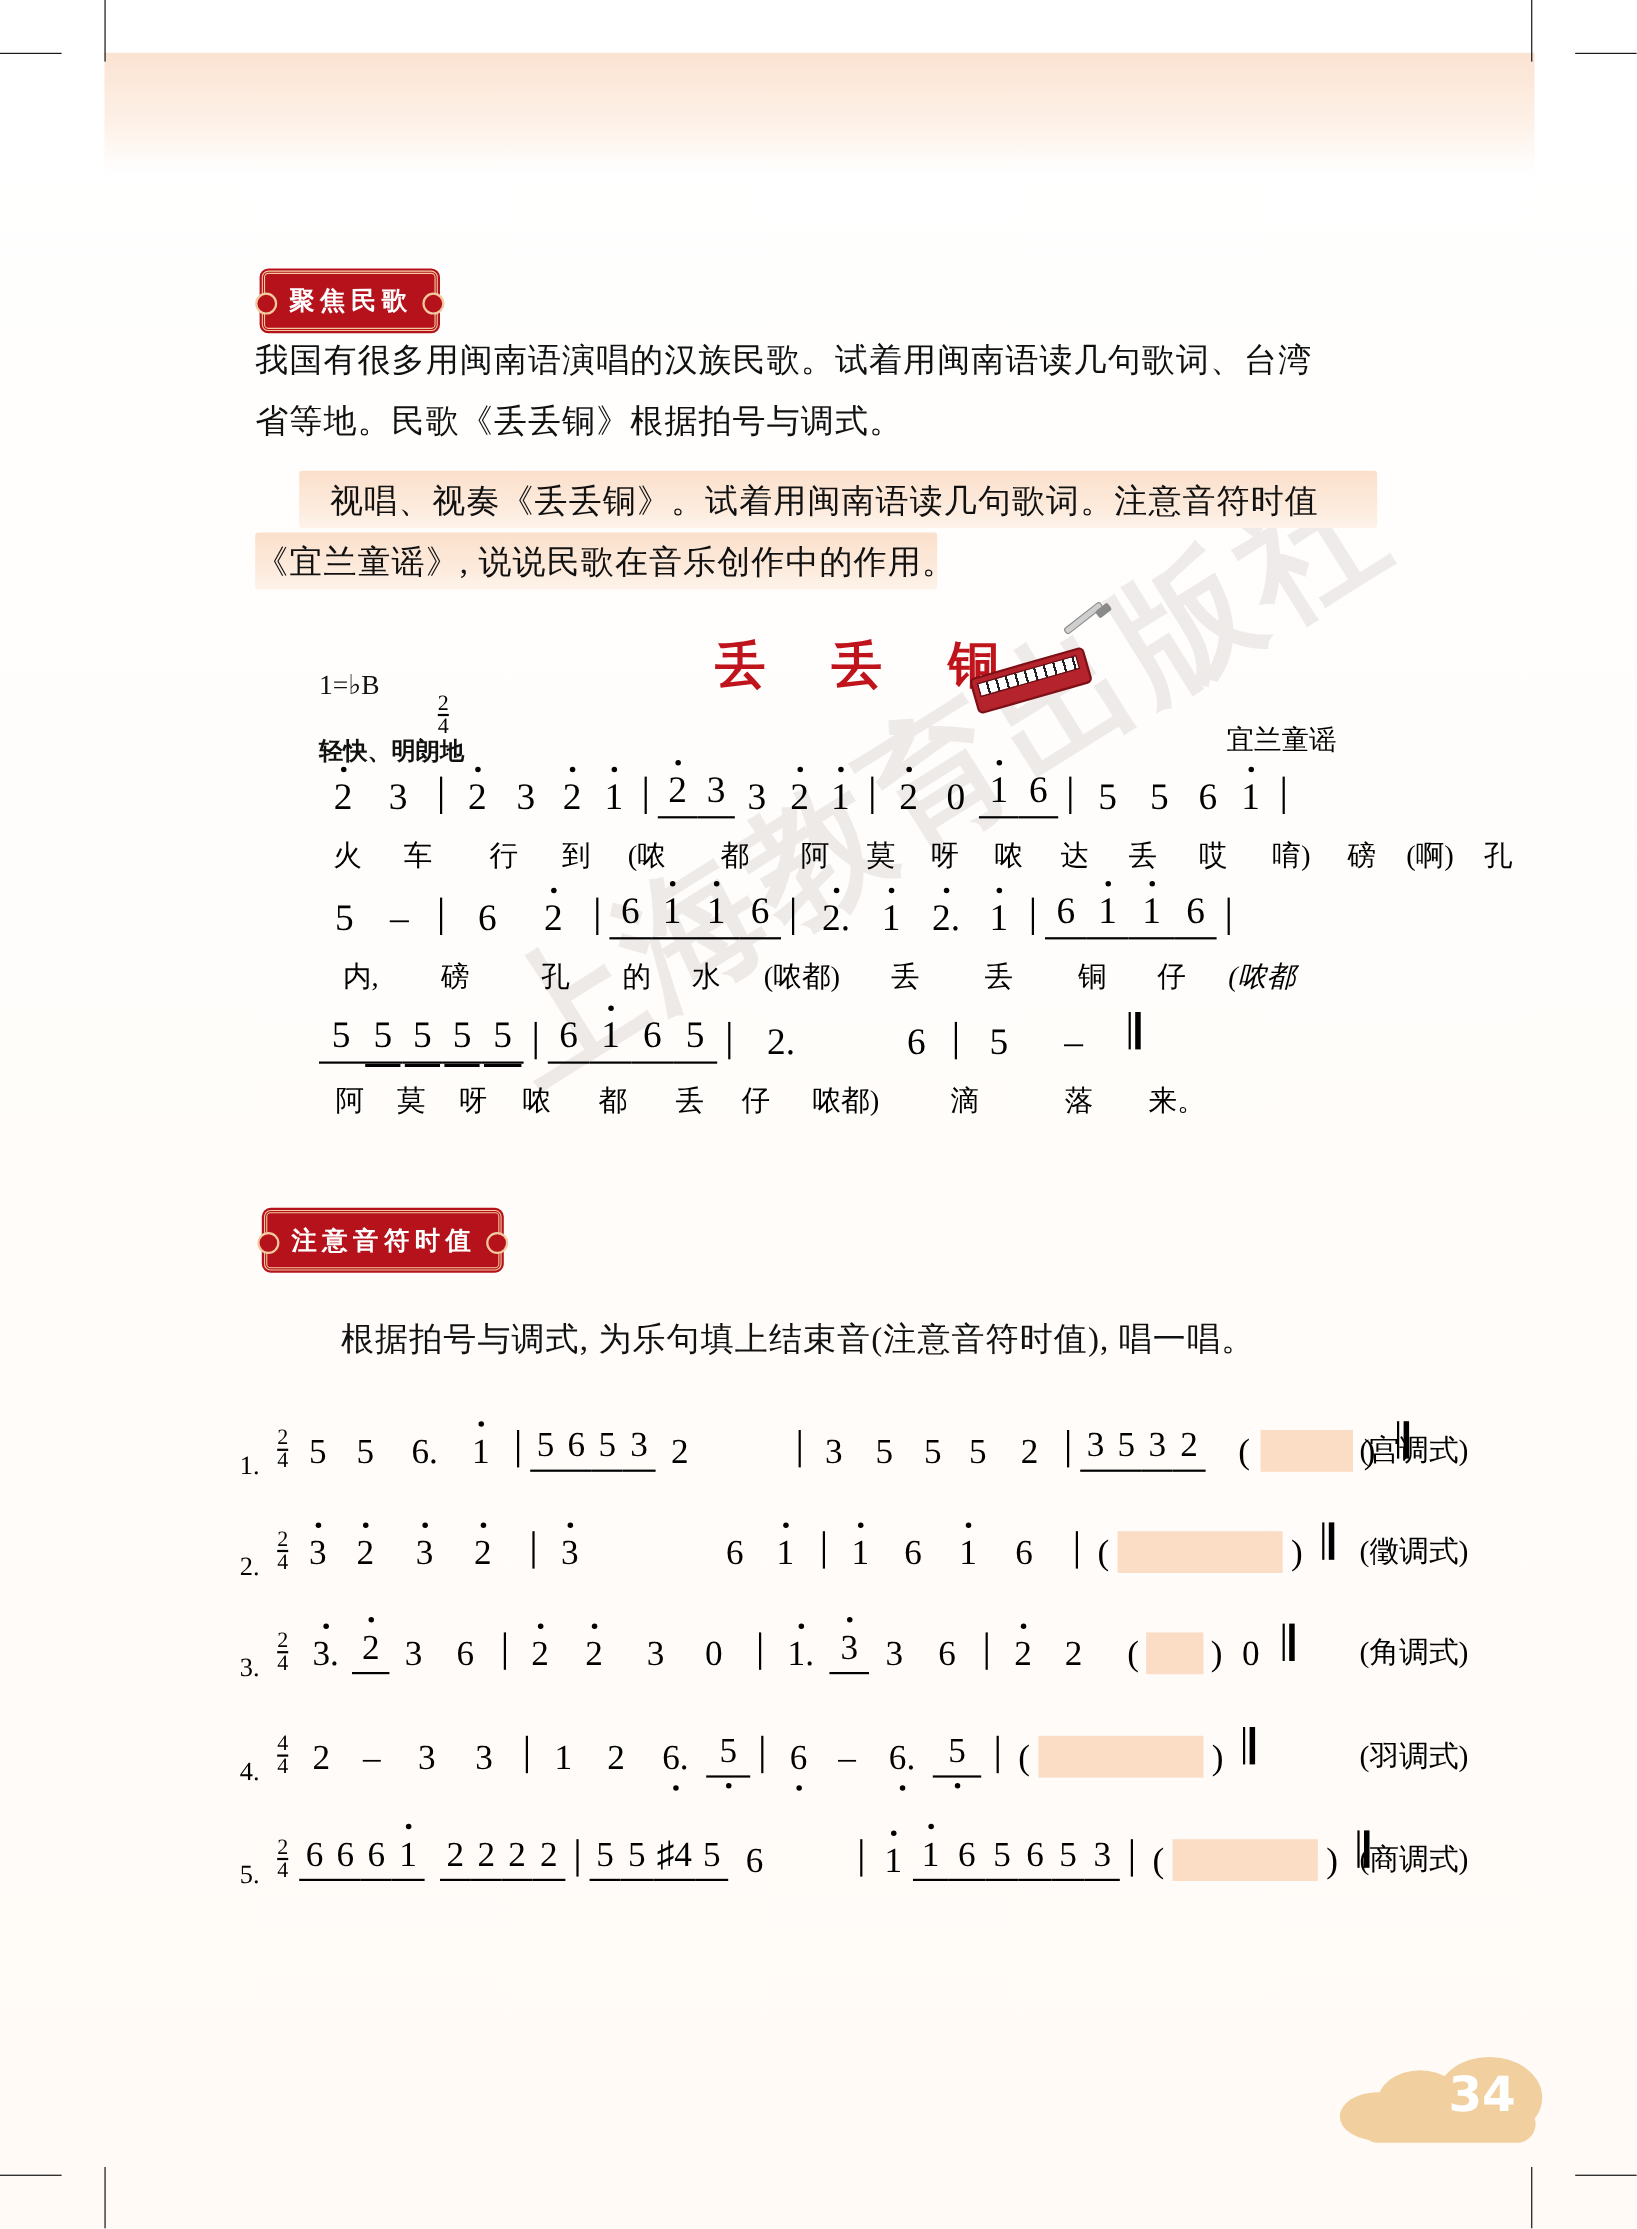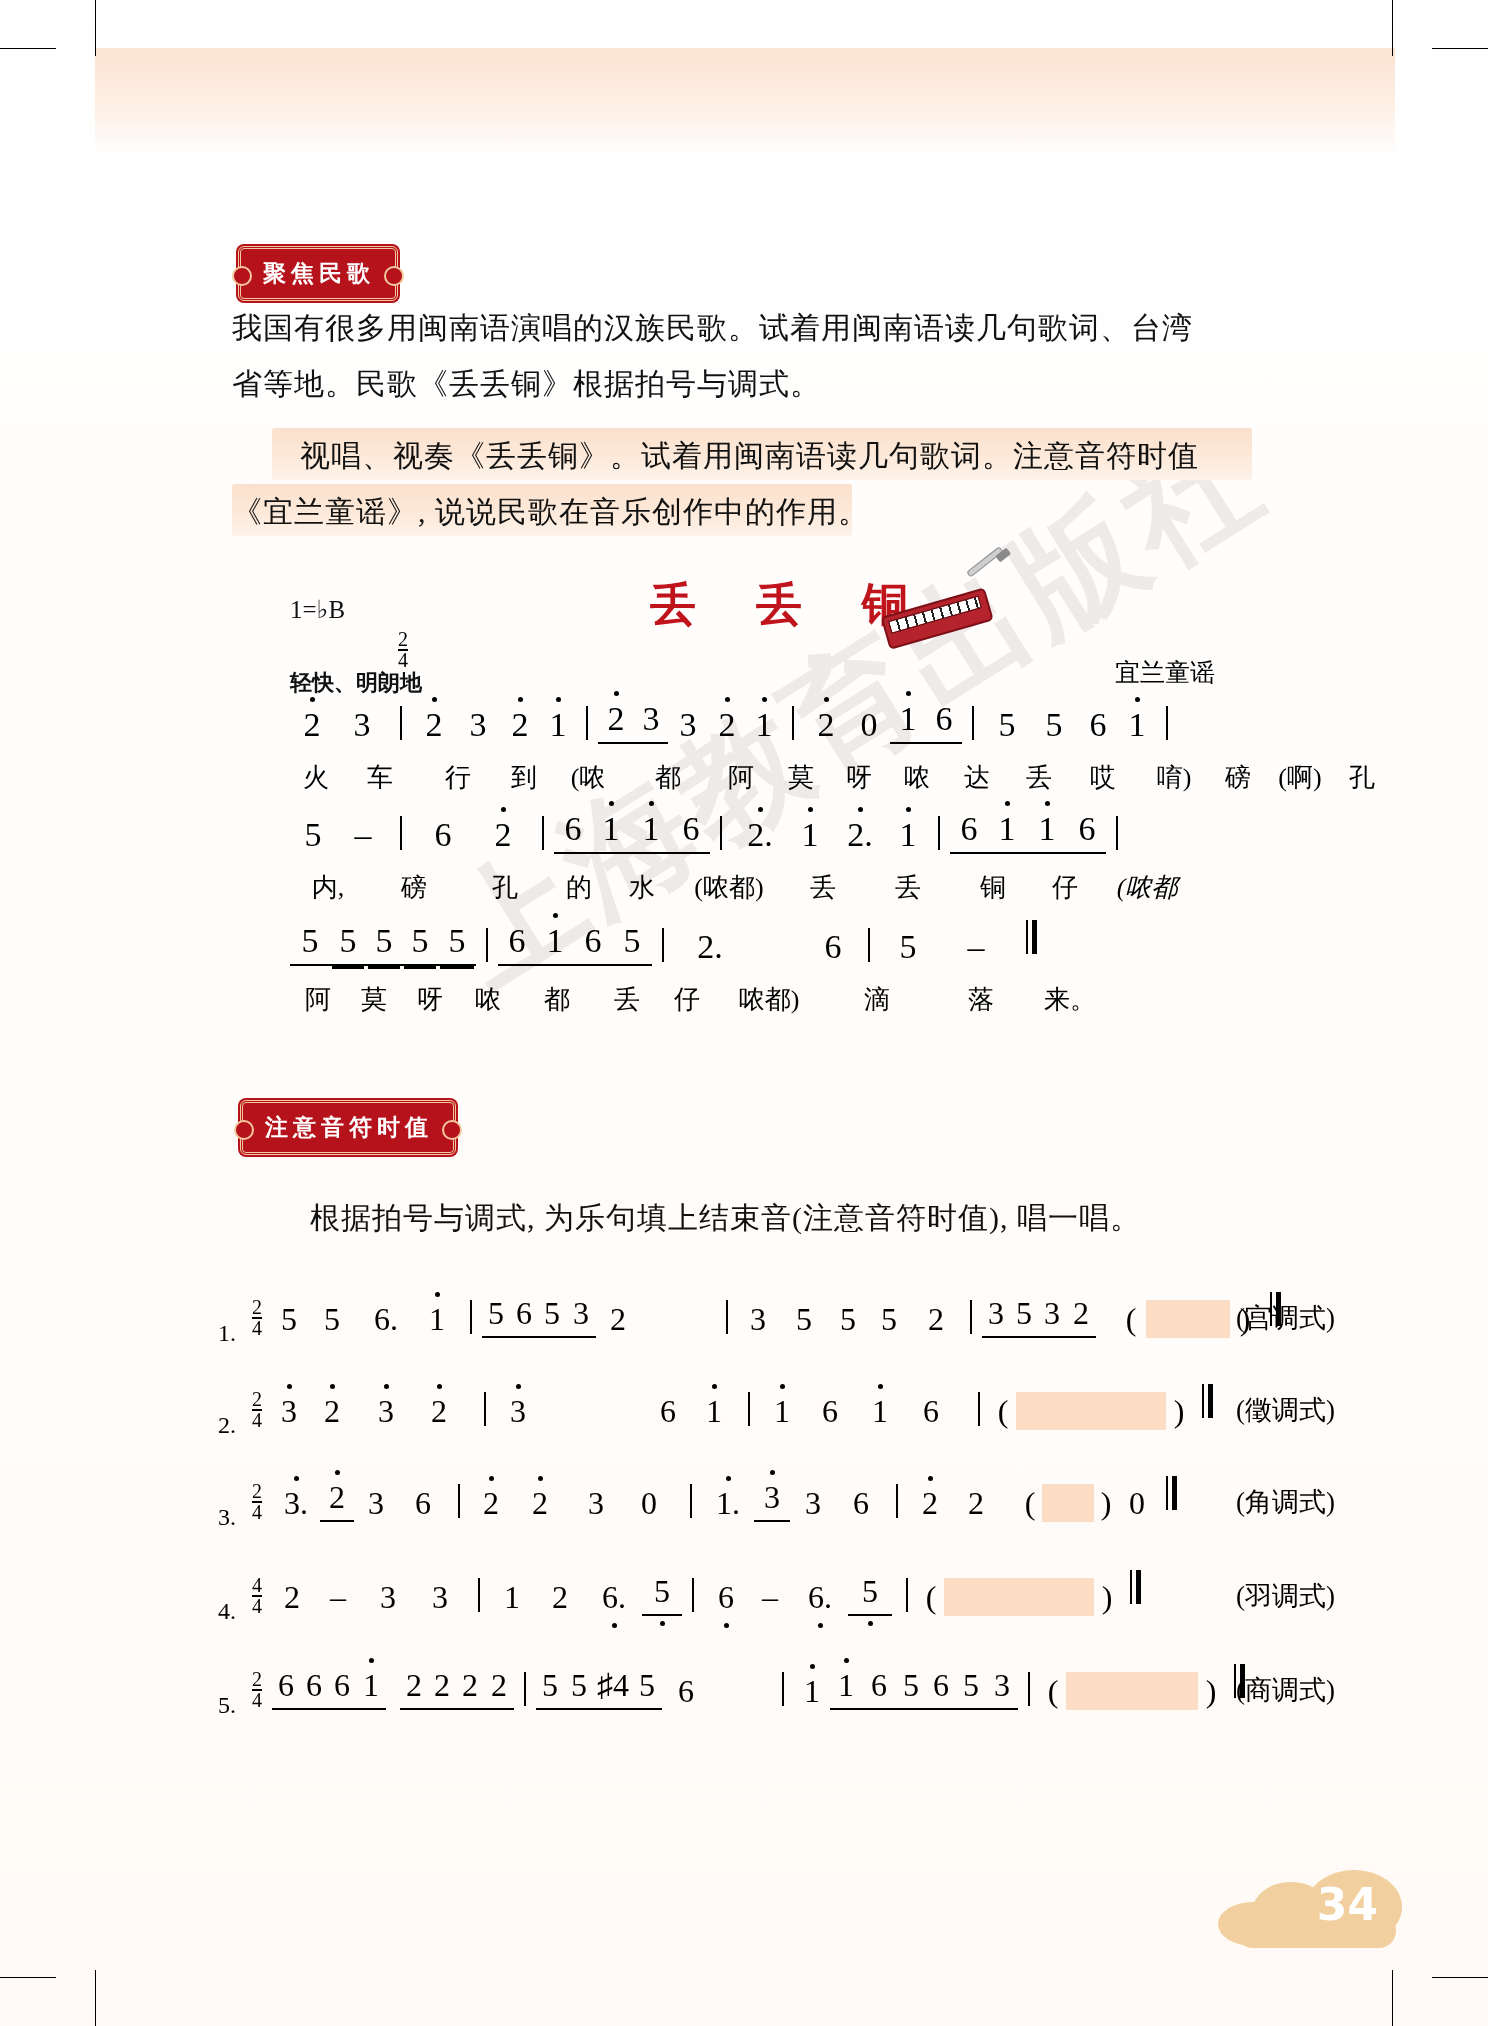--- a/index.html
+++ b/index.html
@@ -164,21 +164,21 @@
 
 <div class="song-title" style="left:650px;top:574px;">丢 丢 铜</div>
 
 <div class="melodica">
   <div class="body"></div>
   <div class="keys"></div>
   <div class="tube"></div>
   <div class="mouth"></div>
 </div>
 
-<div class="meta" style="left:290px;top:595px;">1=♭B</div>
+<div class="meta" style="left:290px;top:608px;">1=♭B</div>
 <div class="timesig" style="position:absolute;left:398px;top:630px;">
   <b>2</b>
   <b class="bot">4</b>
 </div>
 <div class="meta small" style="left:290px;top:668px;font-weight:bold;">轻快、明朗地</div>
 <div class="folk-label" style="left:1115px;top:656px;">宜兰童谣</div>
 
 <div class="stave" style="left:290px;top:700px;">
   <div class="notes">
     <span class="dotup" style="width:44px;">2</span>

